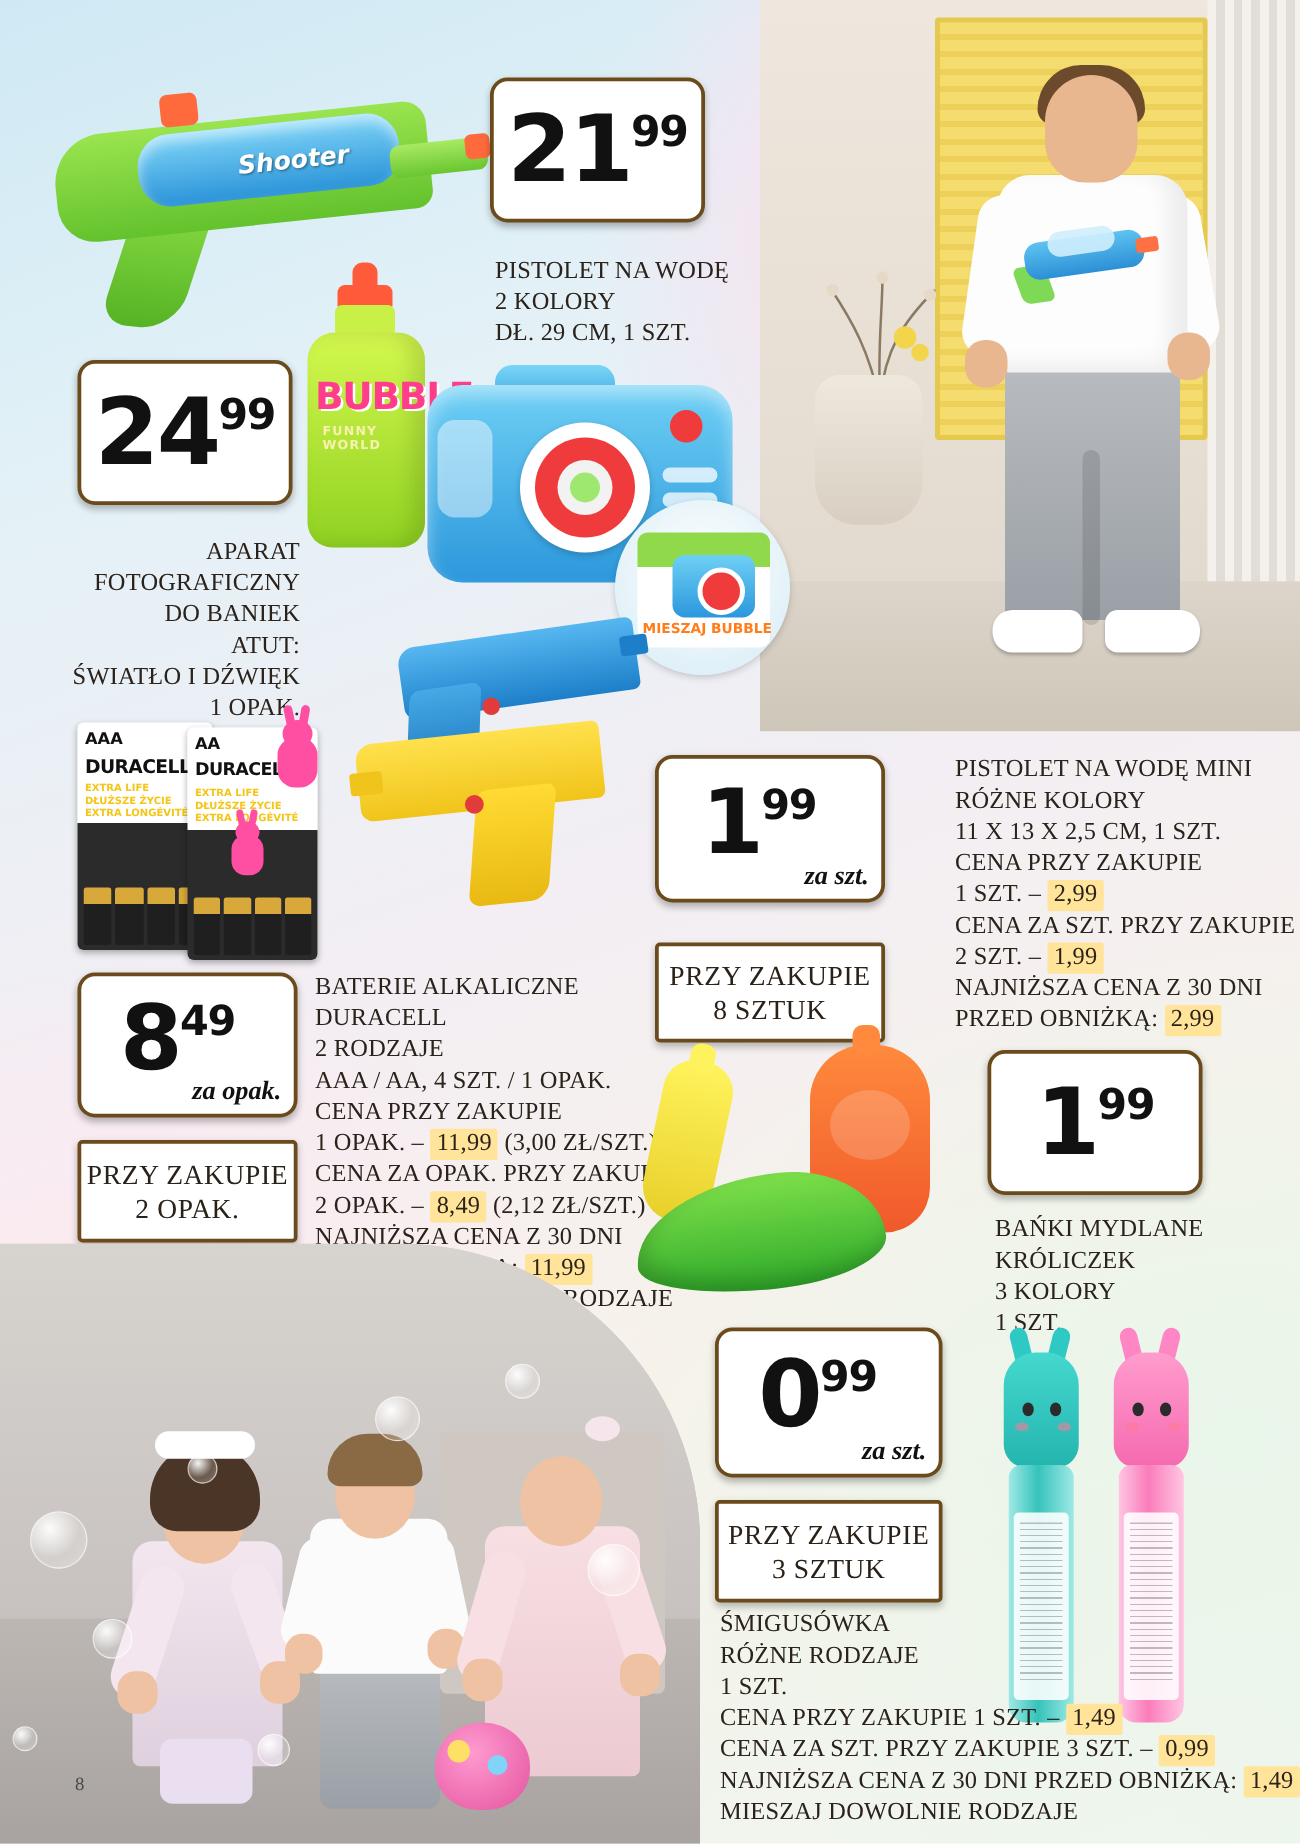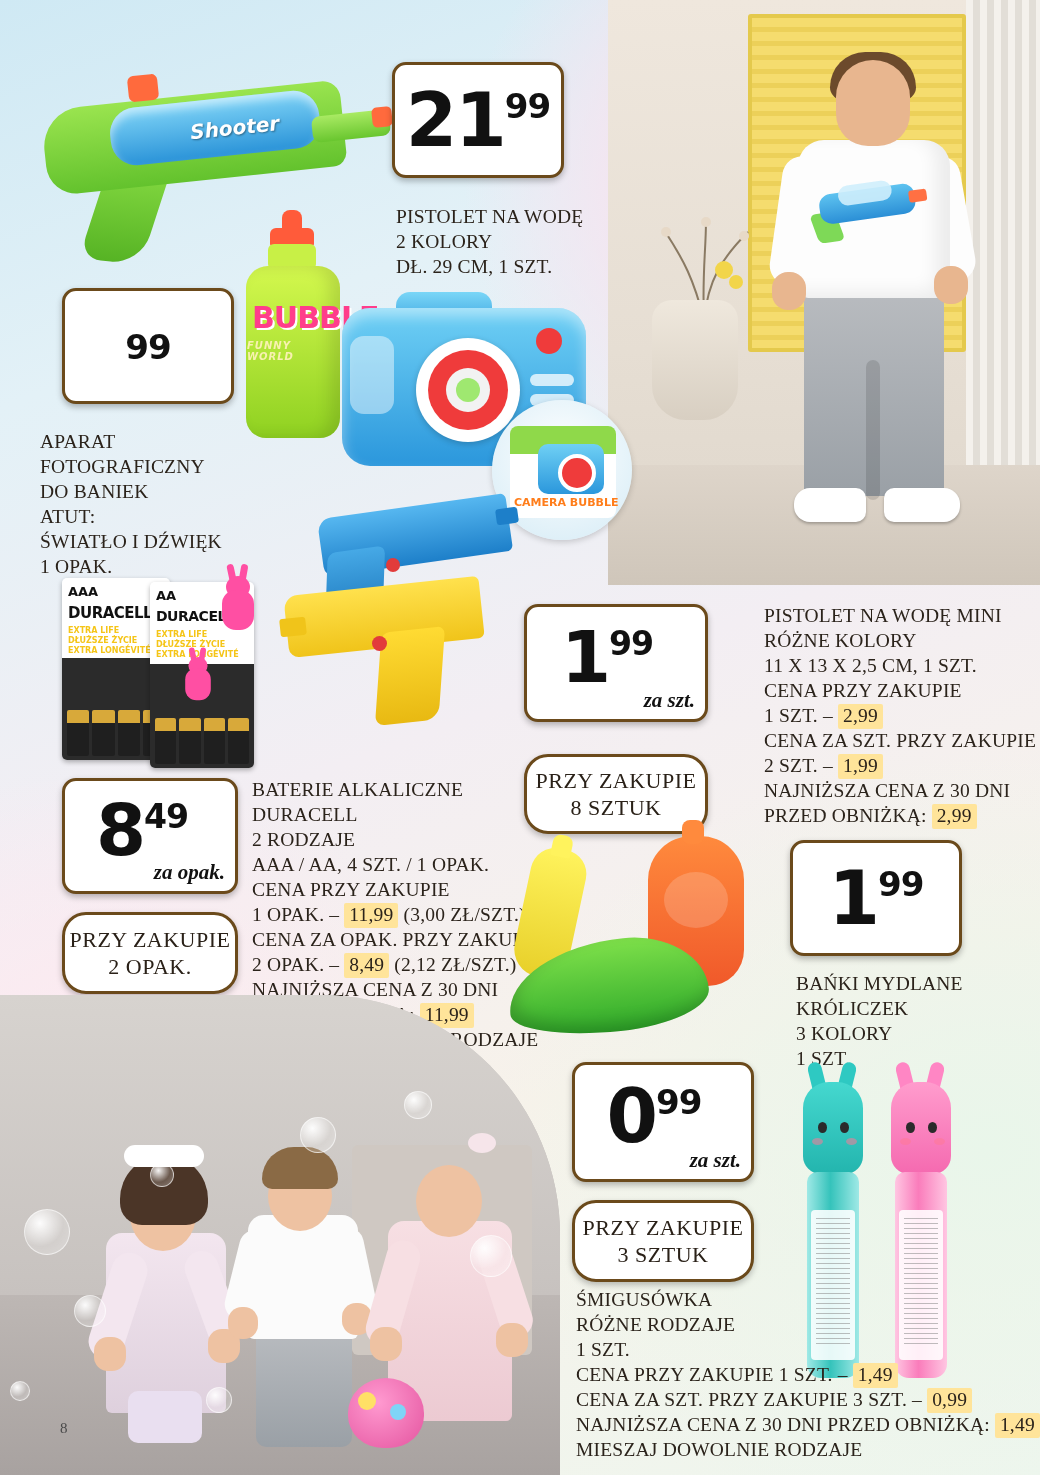--- a/index.html
+++ b/index.html
@@ -66,21 +66,21 @@
     font-size: 21px;
     letter-spacing: 0;
     color: #111;
   }
 
   
   .subtag {
     position: absolute;
     background: #ffffff;
     border: 3px solid #6b4a1b;
-    border-radius: 24px;
+    border-radius: 4px;
     box-shadow: 0 3px 6px rgba(0,0,0,.25);
     display: flex;
     flex-direction: column;
     align-items: center;
     justify-content: center;
     box-sizing: border-box;
     color: #2a2118;
     font-family: "Liberation Serif", serif;
     font-size: 22px;
     letter-spacing: .5px;
@@ -98,21 +98,21 @@
     letter-spacing: .2px;
     text-transform: uppercase;
   }
   .desc .ln { white-space: nowrap; }
   .hl {
     background: #ffe49a;
     padding: 0 5px;
     border-radius: 2px;
     display: inline-block;
   }
-  .right { }
+  .right { text-align: right; }
 
   
   .pagenum {
     position: absolute;
     left: 60px;
     bottom: 38px;
     font-family: "Liberation Serif", serif;
     font-size: 15px;
     color: #4a4a4a;
   }
@@ -296,23 +296,23 @@
     border-radius: 22px 22px 20px 20px;
     box-shadow: inset -10px 0 16px rgba(0,0,0,.12);
   }
   .bottle .label {
     position: absolute; left: 14px; top: 72px; width: 86px;
     font-family: "DejaVu Sans", sans-serif; font-weight: bold; font-size: 30px;
     color: #ff3d8b; text-shadow: 2px 2px 0 #fff;
     letter-spacing: -1px;
   }
   .bottle .sub {
-    position: absolute; left: 9px; top: 112px; width: 80px;
+    position: absolute; left: 20px; top: 112px; width: 80px;
     font-family: "DejaVu Sans", sans-serif; font-weight: bold; font-size: 10px;
-    color: #f8f1b0; letter-spacing: 1px; font-style: italic;
+    color: #f8f1b0; letter-spacing: 1px;
   }
 
   
   .camera { position: absolute; left: 342px; top: 290px; width: 252px; height: 192px; }
   .camera .body {
     position: absolute; left: 0; top: 18px; width: 244px; height: 158px;
     background: linear-gradient(180deg,#6fd0f5,#2b97dc);
     border-radius: 28px;
     box-shadow: inset 0 8px 14px rgba(255,255,255,.45);
   }
@@ -572,25 +572,26 @@
     <div class="btn-red"></div>
     <div class="lens-out"></div>
     <div class="lens-mid"></div>
     <div class="lens-in"></div>
     <div class="lens-core"></div>
   </div>
   <div class="camera-inset">
     <div class="box"></div>
     <div class="boxcam"></div>
     <div class="boxlens"></div>
-    <div class="boxtxt">CAMERA BUBBLE</div>
+    <div class="boxtxt">MIESZAJ BUBBLE</div>
   </div>
 
   <div class="tag" style="left:62px; top:288px; width:172px; height:116px;">
     <div class="price" style="font-size:74px;">
+      <span class="int">24</span>
         <span class="dec">99</span>
     </div>
   </div>
   <div class="desc right" style="left:40px; top:430px; width:200px;">
     <div class="ln">APARAT</div>
     <div class="ln">FOTOGRAFICZNY</div>
     <div class="ln">DO BANIEK</div>
     <div class="ln">ATUT:</div>
     <div class="ln">ŚWIATŁO I DŹWIĘK</div>
     <div class="ln">1 OPAK.</div>

